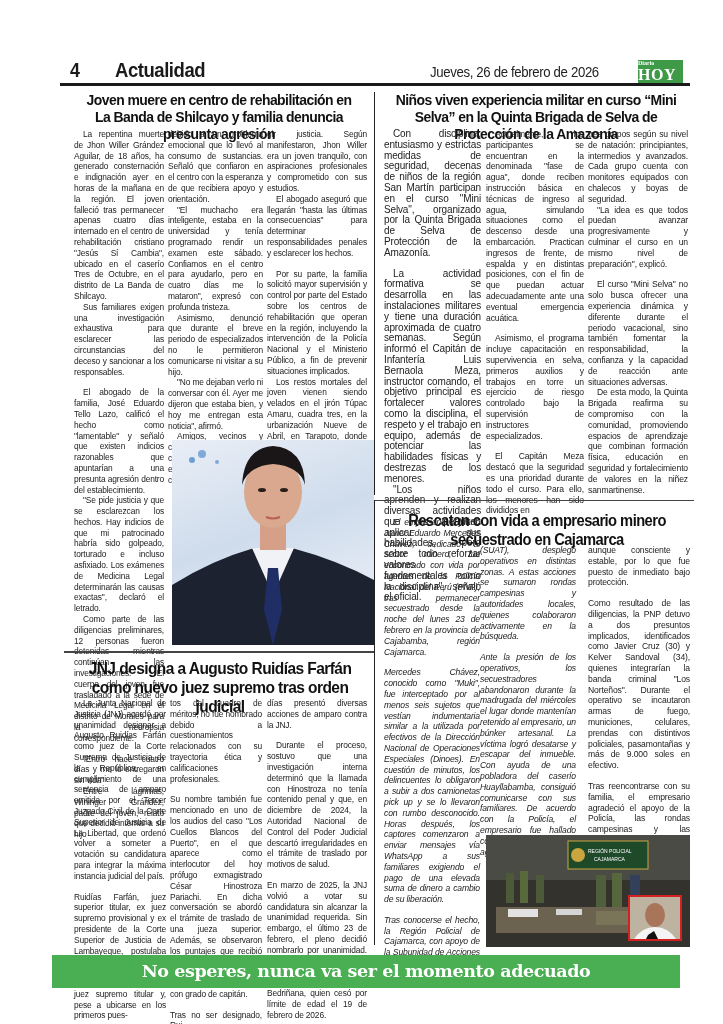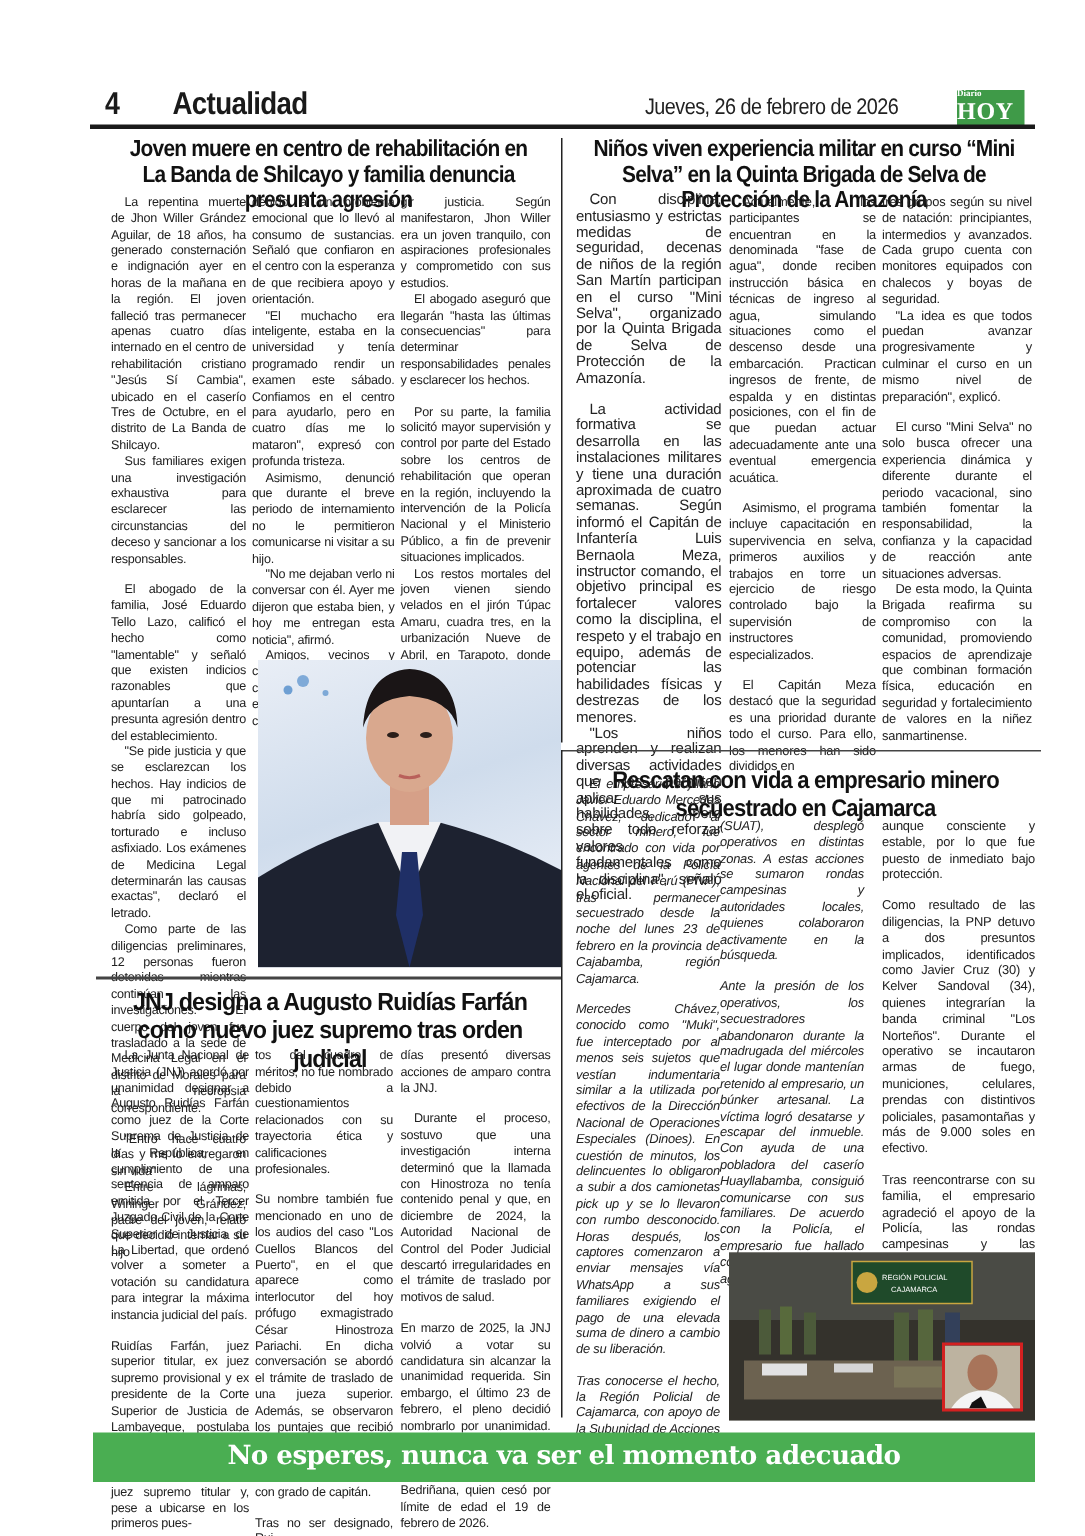--- a/index.html
+++ b/index.html
@@ -54,21 +54,21 @@
   .a4c1 { left: 74px; top: 698px; width: 92px; }
   .a4c2 { left: 170px; top: 698px; width: 92px; }
   .a4c3 { left: 267px; top: 698px; width: 100px; }
 
   
   .photo1 { left: 172px; top: 440px; width: 202px; height: 205px; overflow: hidden; background: linear-gradient(160deg, #e9eef6 0%, #cfdcec 45%, #f2f5fb 100%); }
   .photo2 { left: 486px; top: 835px; width: 204px; height: 112px; overflow: hidden; background: #2c2a25; }
   .inset { position: absolute; right: 8px; bottom: 6px; width: 54px; height: 46px; border: 2px solid #d42020; background: linear-gradient(180deg, #8a7e6a 0%, #cfc4b0 50%, #eeeeee 100%); overflow: hidden; }
 
   
-  .banner { left: 62px; top: 955px; width: 628px; height: 33px; background: #4aae52; color: #fff; text-align: center; font-family: "DejaVu Serif", serif; font-weight: bold; font-size: 17.5px; line-height: 33px; letter-spacing: -0.4px; }
+  .banner { left: 52px; top: 955px; width: 628px; height: 33px; background: #4aae52; color: #fff; text-align: center; font-family: "DejaVu Serif", serif; font-weight: bold; font-size: 17.5px; line-height: 33px; letter-spacing: -0.4px; }
 </style>
 </head>
 <body>
 
 <div class="abs page-num">4</div>
 <div class="abs section">Actualidad</div>
 <div class="abs date">Jueves, 26 de febrero de 2026</div>
 <div class="abs logo" style="background: rgb(63, 154, 72);">
   <span class="small">Diario</span>
   <span class="big">HOY</span>
@@ -81,21 +81,21 @@
   <p>Sus familiares exigen una investigación exhaustiva para esclarecer las circunstancias del deceso y sancionar a los responsables.</p>
   <p class="gap">El abogado de la familia, José Eduardo Tello Lazo, calificó el hecho como "lamentable" y señaló que existen indicios razonables que apuntarían a una presunta agresión dentro del establecimiento.</p>
   <p>"Se pide justicia y que se esclarezcan los hechos. Hay indicios de que mi patrocinado habría sido golpeado, torturado e incluso asfixiado. Los exámenes de Medicina Legal determinarán las causas exactas", declaró el letrado.</p>
   <p>Como parte de las diligencias preliminares, 12 personas fueron detenidas mientras continúan las investigaciones. El cuerpo del joven fue trasladado a la sede de Medicina Legal en el distrito de Morales para la necropsia correspondiente.</p>
   <p class="gap">"Entró hace cuatro días y me lo entregaron sin vida"</p>
   <p>Entre lágrimas, Wininger Grández, padre del joven, relató que decidió internar a su hijo</p>
 </div>
 <div class="abs col a1c2">
   <p class="noind">debido a un problema emocional que lo llevó al consumo de sustancias. Señaló que confiaron en el centro con la esperanza de que recibiera apoyo y orientación.</p>
   <p>"El muchacho era inteligente, estaba en la universidad y tenía programado rendir un examen este sábado. Confiamos en el centro para ayudarlo, pero en cuatro días me lo mataron", expresó con profunda tristeza.</p>
-  <p>Asimismo, denunció que durante el breve periodo de internamiento no le permitieron comunicarse ni visitar a su hijo.</p>
+  <p>Asimismo, denunció que durante el breve periodo de especializados no le permitieron comunicarse ni visitar a su hijo.</p>
   <p>"No me dejaban verlo ni conversar con él. Ayer me dijeron que estaba bien, y hoy me entregan esta noticia", afirmó.</p>
   <p>Amigos, vecinos y compañeros de estudio se congregaron para expresar su solidaridad con la familia y exi-</p>
 </div>
 <div class="abs col a1c3">
   <p class="noind">gir justicia. Según manifestaron, Jhon Willer era un joven tranquilo, con aspiraciones profesionales y comprometido con sus estudios.</p>
   <p>El abogado aseguró que llegarán "hasta las últimas consecuencias" para determinar responsabilidades penales y esclarecer los hechos.</p>
   <p class="gap">Por su parte, la familia solicitó mayor supervisión y control por parte del Estado sobre los centros de rehabilitación que operan en la región, incluyendo la intervención de la Policía Nacional y el Ministerio Público, a fin de prevenir situaciones implicados.</p>
   <p>Los restos mortales del joven vienen siendo velados en el jirón Túpac Amaru, cuadra tres, en la urbanización Nueve de Abril, en Tarapoto, donde familiares y amigos le dan el último adiós en medio del dolor y la exigencia de justicia.</p>
 </div>
 <div class="abs photo1" title="Retrato del joven Jhon Willer Grández Aguilar con traje oscuro y corbata azul">

